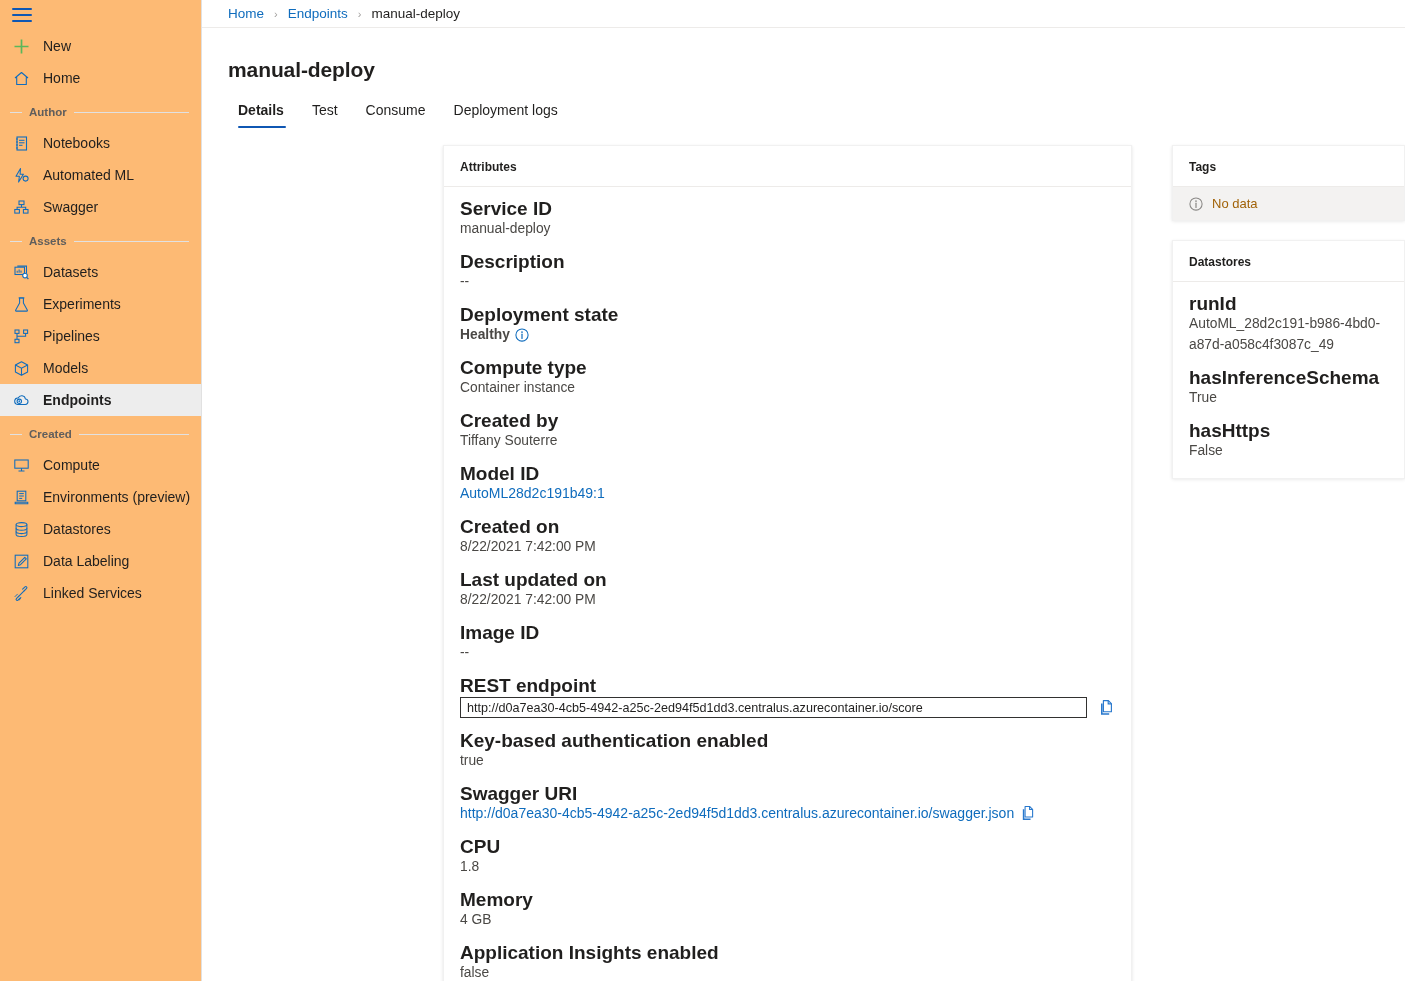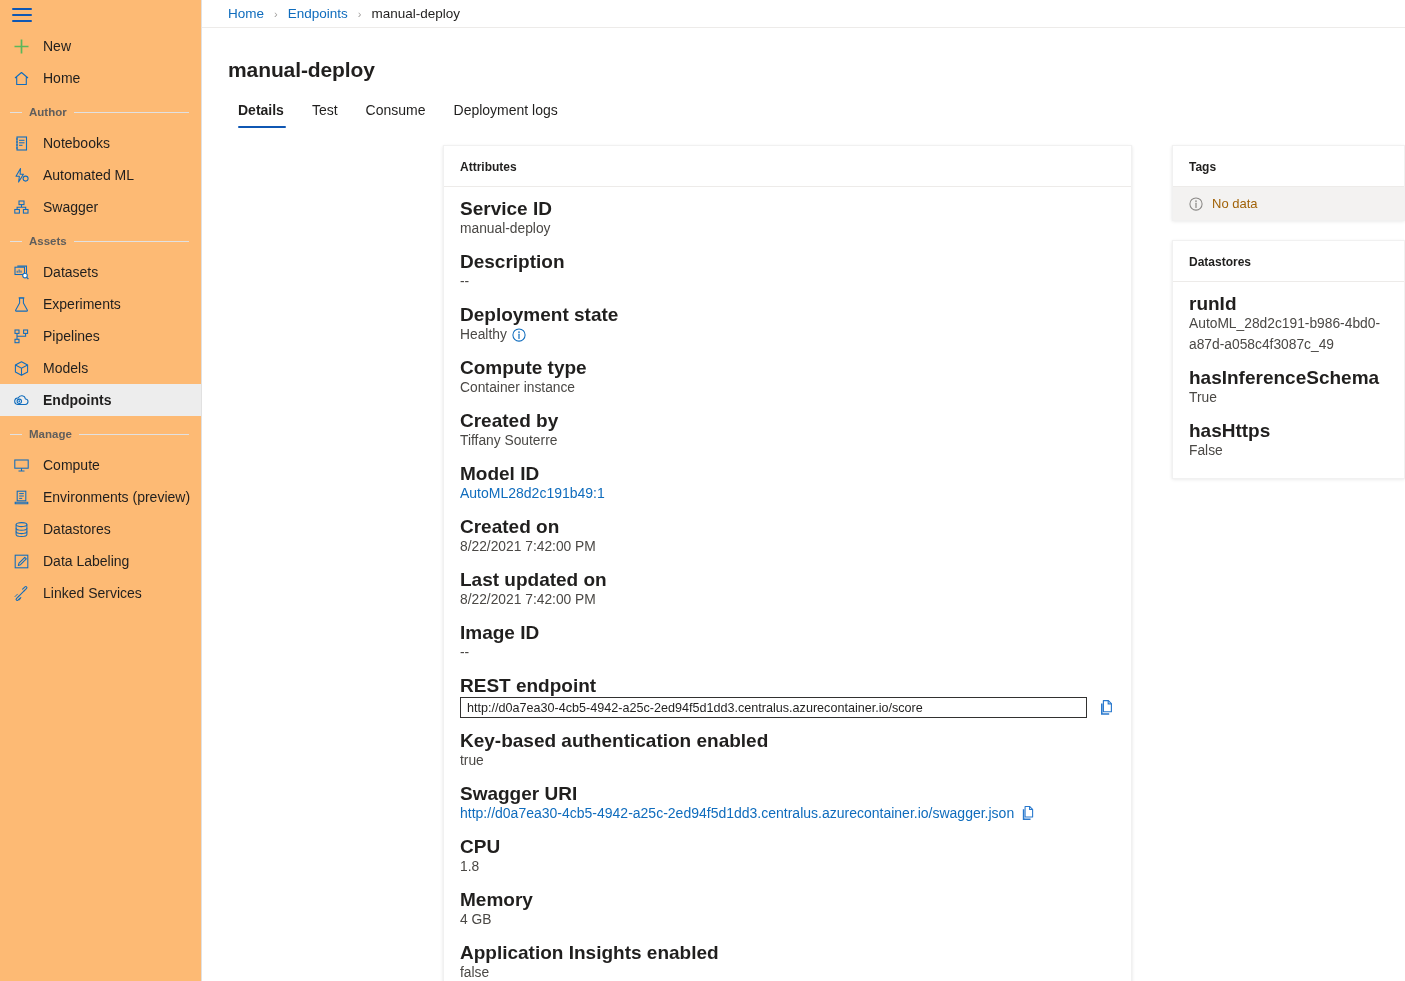--- a/index.html
+++ b/index.html
@@ -87,21 +87,21 @@
   .card-body { padding: 12px 16px 16px 16px; }
 
   .attributes { width: 689px; }
 
   .field { margin-bottom: 13px; }
   .field:last-child { margin-bottom: 2px; }
   .f-label { font-size: 19px; font-weight: 700; color: #201f1e; line-height: 19px; }
   .f-value { font-size: 13.8px; color: #4a4845; line-height: 21px; }
   .f-link { font-size: 14px; color: #0f6cbd; line-height: 21px; cursor: pointer; }
 
-  .inline { display: flex; align-items: center; gap: 5px; }
+  .inline { display: flex; align-items: center; gap: 5px; font-weight: bold; }
 
   .info-ico { width: 14px; height: 14px; display: inline-flex; flex: 0 0 14px; }
 
   .endpoint-row { display: flex; align-items: center; gap: 11px; margin-top: 2px; }
   .endpoint-input {
     width: 640px; height: 21px;
     border: 1px solid #323130; background: #fff;
     font-family: "Liberation Sans", sans-serif;
     font-size: 12.6px; color: #201f1e;
     padding: 0 6px; outline: none;
@@ -248,21 +248,21 @@
             <path d="M4.6 12.4h7.6a2.7 2.7 0 0 0 .2-5.4 3.8 3.8 0 0 0-7.2-1 2.9 2.9 0 0 0-.6 6.4z" stroke="#0f6cbd" stroke-width="1.05" fill="none" stroke-linejoin="round"></path>
             <circle cx="6.3" cy="9.3" r="2.2" stroke="#0f6cbd" stroke-width="1.05" fill="#fff"></circle>
             <path d="M6.3 8.2v2.2M5.4 9.3h1.8" stroke="#0f6cbd" stroke-width="0.9"></path>
           </svg>
       </span>
       <span>Endpoints</span>
     </div>
 
     <div class="sec">
       <span class="rule"></span>
-      <span>Manage</span>
+      <span>Created</span>
       <span class="rule grow"></span>
     </div>
 
     <div class="nav-item">
       <span class="nav-ico">
         <svg width="17" height="17" viewBox="0 0 17 17">
             <rect x="1.8" y="3" width="13.4" height="8.2" stroke="#0f6cbd" stroke-width="1.05" fill="none"></rect>
             <path d="M5.5 14h6M8.5 11.2V14" stroke="#0f6cbd" stroke-width="1.05"></path>
           </svg>
       </span>

